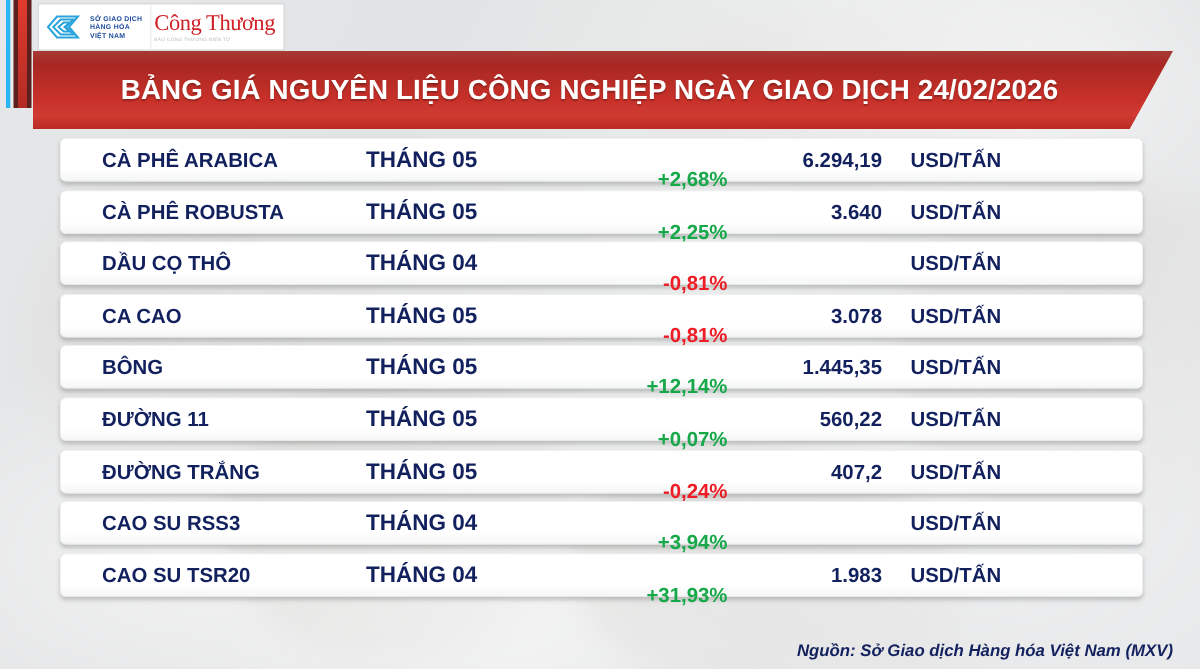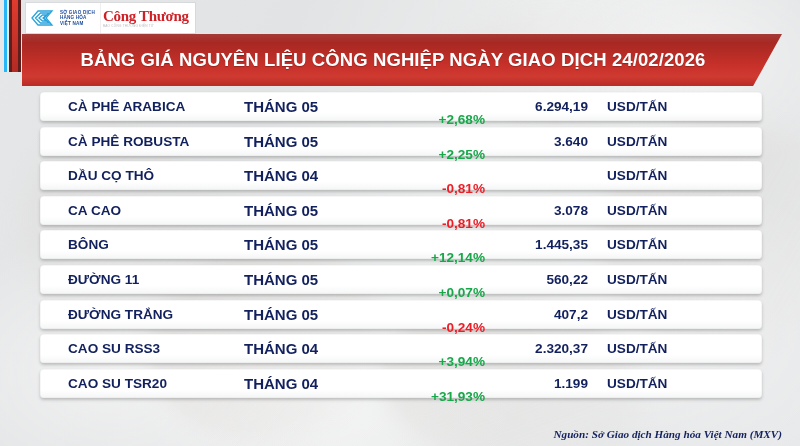--- a/index.html
+++ b/index.html
@@ -46,21 +46,21 @@
   .logo-wrap{
     position:absolute;left:26px;top:3px;height:30px;
     display:flex;align-items:stretch;
     background:#ffffff;
     box-shadow:0 0 0 1px rgba(0,0,0,.05);
   }
   .logo-mxv{display:flex;align-items:center;gap:4px;padding:2px 5px 2px 4px;}
   .mxv-mark{width:26px;height:20px;flex:0 0 auto;}
   .mxv-text{font-size:4.6px;line-height:5.6px;color:#1b4a9c;font-weight:bold;letter-spacing:.2px;white-space:nowrap;}
   .logo-ct{display:flex;flex-direction:column;justify-content:center;padding:1px 6px 1px 2px;border-left:1px solid #efefef;}
-  .ct-main{font-family:"Liberation Serif",serif;font-weight:bold;font-size:15px;line-height:15px;color:#cf2026;letter-spacing:-.3px;white-space:nowrap;}
+  .ct-main{font-family:"Liberation Serif",serif;font-weight:normal;font-size:15px;line-height:15px;color:#cf2026;letter-spacing:-.3px;white-space:nowrap;}
   .ct-sub{font-size:3.1px;line-height:4px;color:#b9babb;letter-spacing:.25px;white-space:nowrap;}
 
   
   .banner{
     position:absolute;left:22px;top:34px;width:760px;height:52px;
     background:linear-gradient(180deg,#9c2420 0%,#b02a24 28%,#c8312a 62%,#cf3a31 82%,#b92b25 100%);
     clip-path:polygon(0 0, 100% 0, 96.2% 100%, 0 100%);
     display:flex;align-items:center;justify-content:center;
     box-shadow:0 2px 4px rgba(0,0,0,.18);
   }
@@ -88,21 +88,21 @@
   .c-month{position:absolute;left:204px;color:#12215e;font-weight:bold;font-size:15px;white-space:nowrap;}
   .c-chg{position:absolute;left:340px;width:105px;text-align:right;font-weight:bold;font-size:13.6px;white-space:nowrap;margin-top:26px;}
   .up{color:#17a84a;}
   .down{color:#ee1c25;}
   .c-price{position:absolute;left:450px;width:98px;text-align:right;color:#12215e;font-weight:bold;font-size:13.6px;white-space:nowrap;}
   .c-unit{position:absolute;left:567px;color:#12215e;font-weight:bold;font-size:13.6px;white-space:nowrap;}
 
   
   .footer{
     position:absolute;right:18px;bottom:6px;
-    font-style:italic;font-weight:bold;font-size:11.2px;color:#13215f;white-space:nowrap;font-family:Liberation Serif, serif;
+    font-style:italic;font-weight:bold;font-size:11.2px;color:#13215f;white-space:nowrap;
   }
 </style>
 </head>
 <body>
 
 <div id="stage">
 
   <div class="tex t1"></div>
   <div class="tex t2"></div>
   <div class="tex t3"></div>
@@ -188,26 +188,25 @@
         <span class="c-name">ĐƯỜNG TRẮNG</span>
         <span class="c-month">THÁNG 05</span>
         <span class="c-chg down">-0,24%</span>
         <span class="c-price">407,2</span>
         <span class="c-unit">USD/TẤN</span>
       </div>
       <div class="row">
         <span class="c-name">CAO SU RSS3</span>
         <span class="c-month">THÁNG 04</span>
         <span class="c-chg up">+3,94%</span>
-        <span class="c-price">2.320,37</span>
         <span class="c-unit">USD/TẤN</span>
       </div>
       <div class="row">
         <span class="c-name">CAO SU TSR20</span>
         <span class="c-month">THÁNG 04</span>
         <span class="c-chg up">+31,93%</span>
-        <span class="c-price">1.199</span>
+        <span class="c-price">1.983</span>
         <span class="c-unit">USD/TẤN</span>
       </div>
     </div>
 
   <div class="footer">Nguồn: Sở Giao dịch Hàng hóa Việt Nam (MXV)</div>
 </div>
 
 </body></html>

